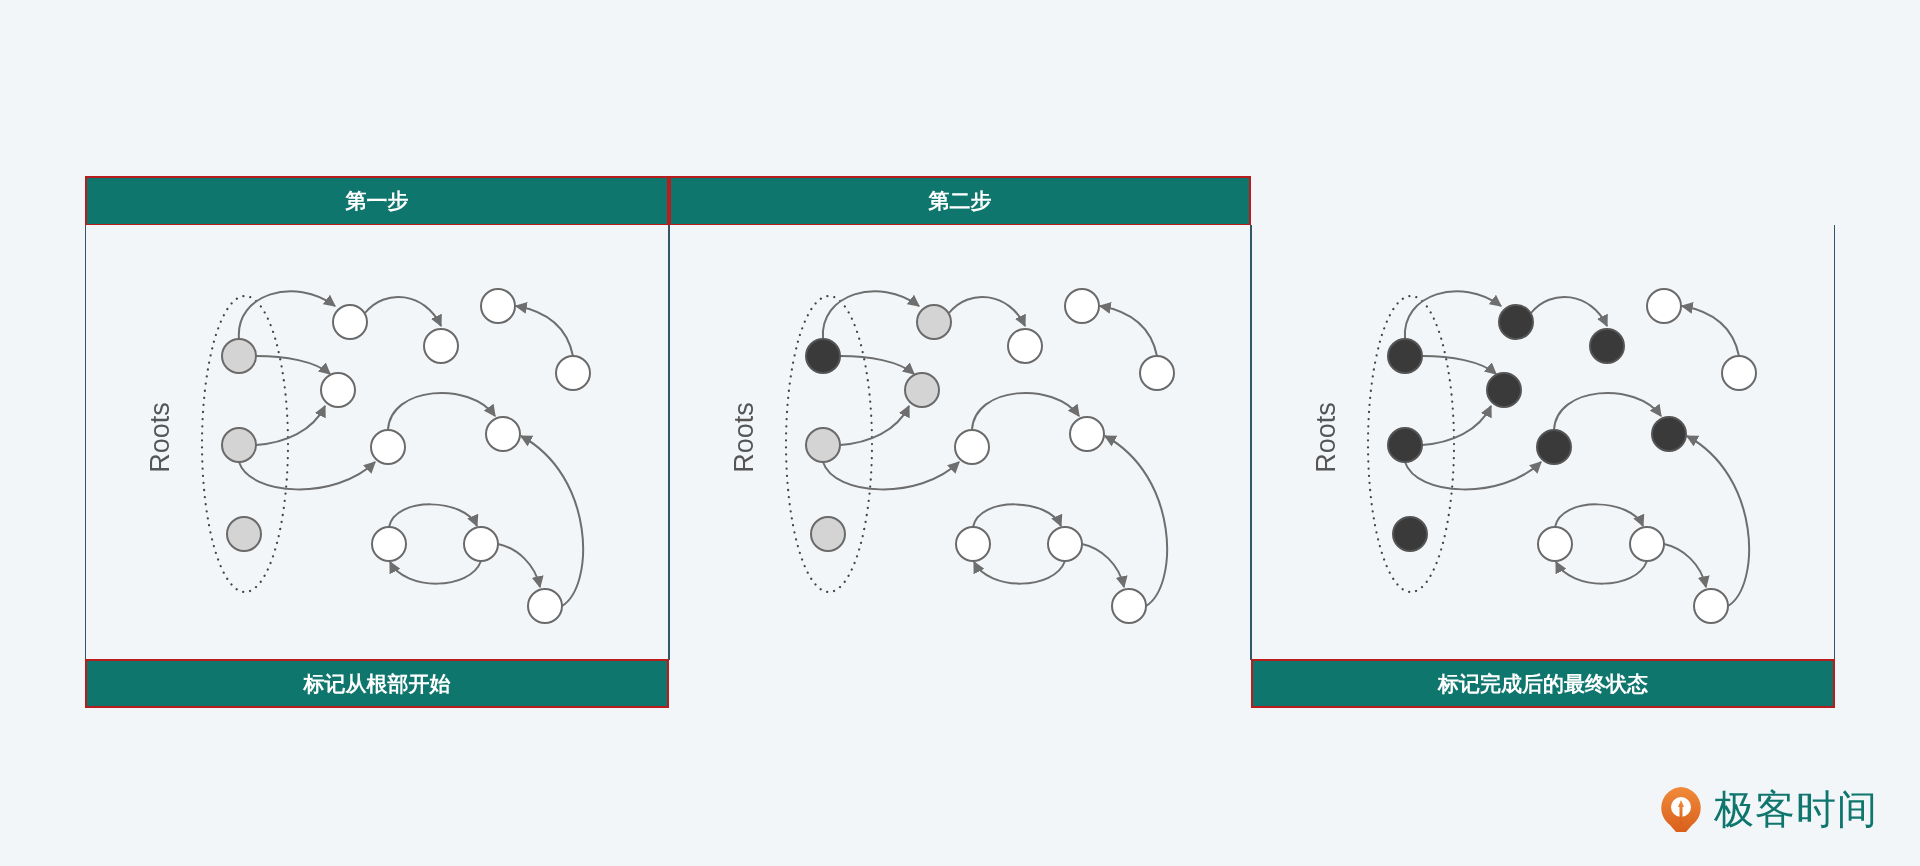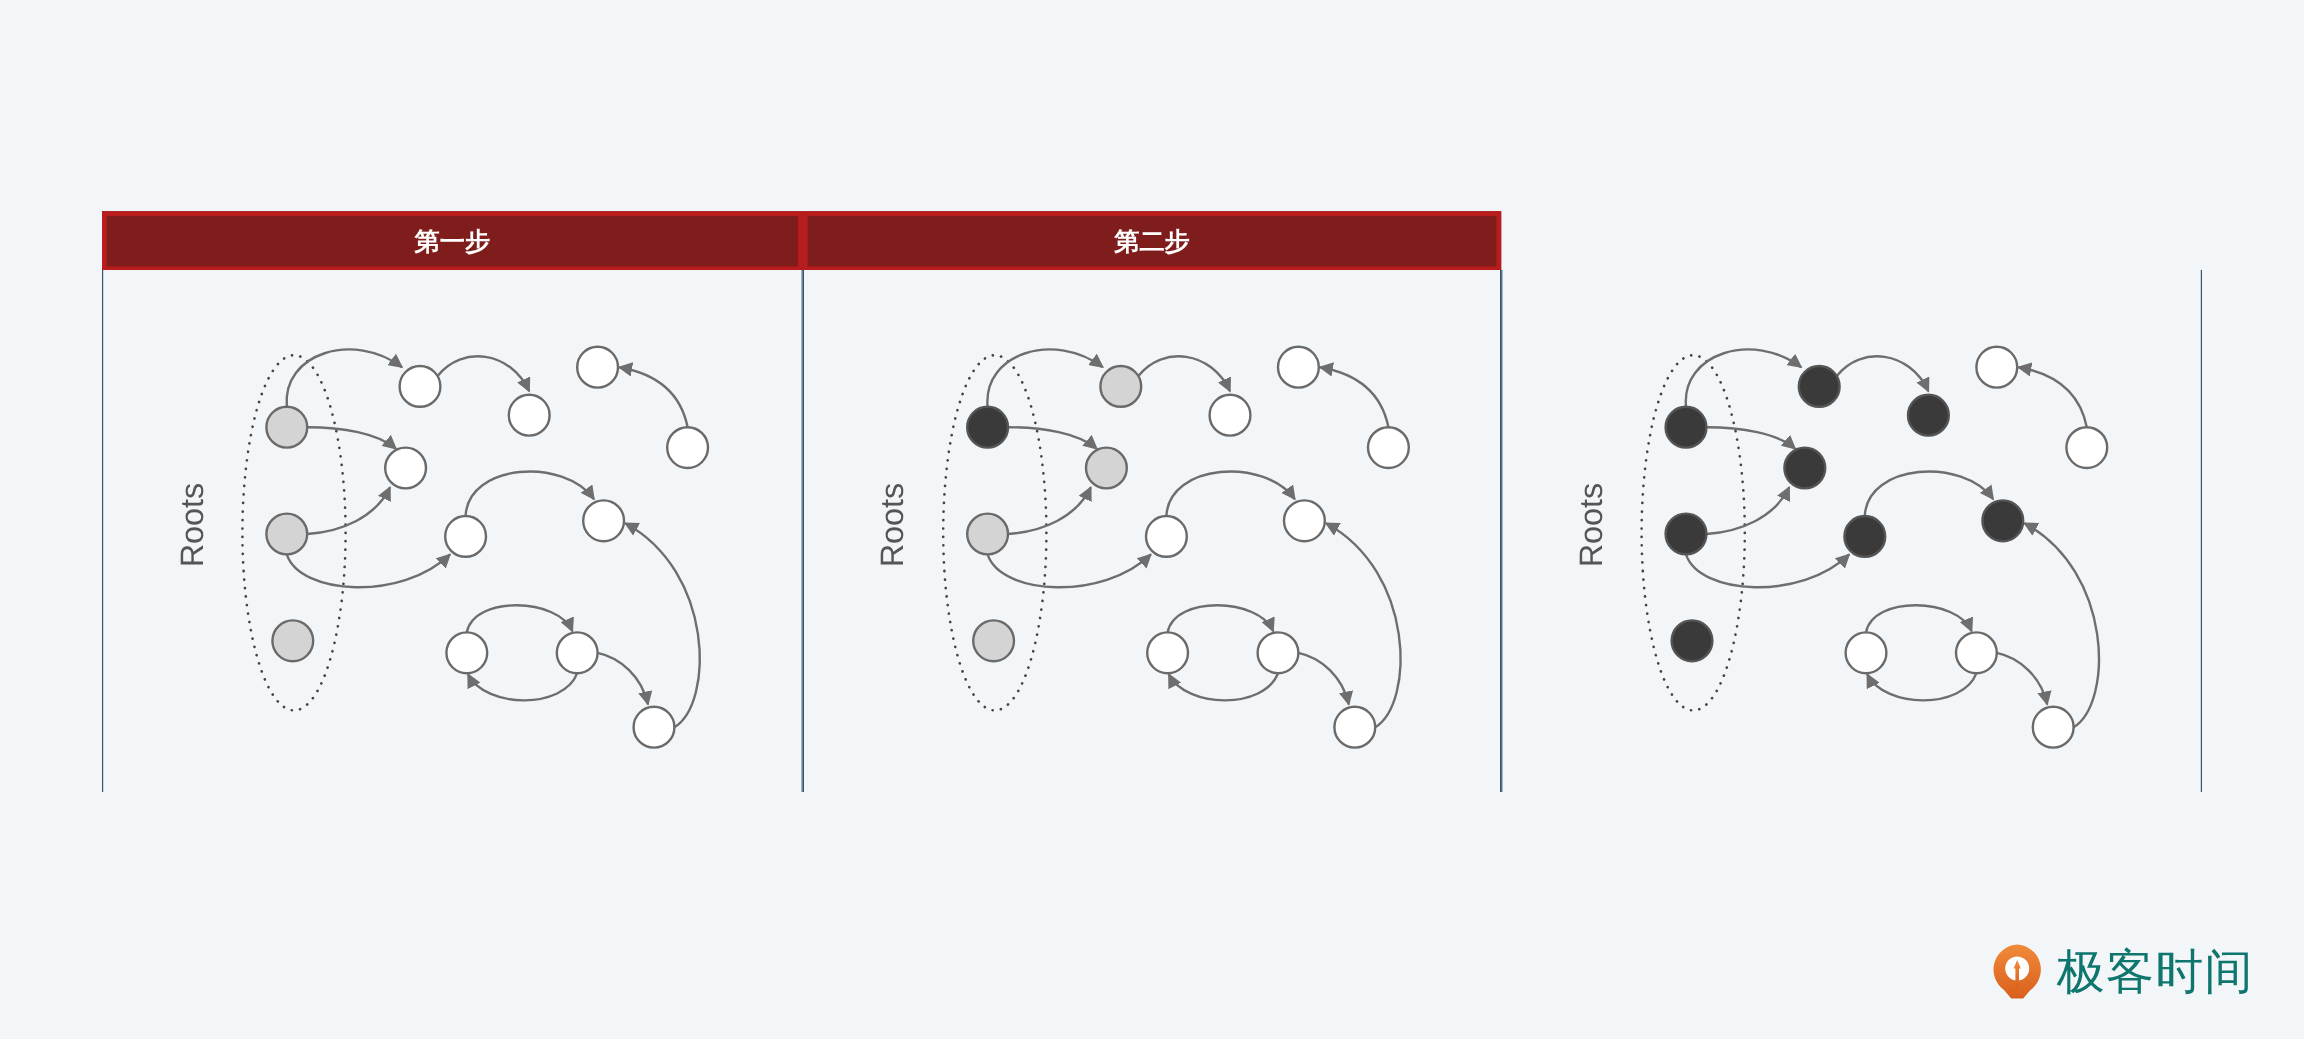--- a/index.html
+++ b/index.html
@@ -6,22 +6,22 @@
   body {
     width: 1920px; height: 866px;
     background: #f3f6f8;
     position: relative; overflow: hidden;
     font-family: "DejaVu Sans", "Liberation Sans", sans-serif;
   }
   .frame { position: absolute; left: 85px; top: 176px; width: 1750px; height: 532px; }
   .panel { position: absolute; top: 0; height: 532px; }
   .panel-header, .panel-footer {
     position: absolute; left: 0; right: 0;
-    background: #7f1d1d;
-    border: 4px solid #b91c1c;
+    background: #0f766e;
+    border: 2px solid #b91c1c;
     box-sizing: border-box;
     color: #ffffff;
     font-size: 21px; font-weight: bold;
     display: flex; align-items: center; justify-content: center;
   }
   .panel-header { top: 0; height: 50px; }
   .panel-footer { top: 483px; height: 49px; }
   .panel-body {
     position: absolute; left: 0; right: 0; top: 49px; height: 435px;
     border-left: 1.5px solid #35566a; border-right: 1.5px solid #35566a;
@@ -72,20 +72,21 @@
         <circle cx="356" cy="170" r="17" fill="#ffffff" stroke="#6a6a6a" stroke-width="2"></circle>
         <circle cx="253" cy="214" r="17" fill="#ffffff" stroke="#6a6a6a" stroke-width="2"></circle>
         <circle cx="413" cy="130" r="17" fill="#ffffff" stroke="#6a6a6a" stroke-width="2"></circle>
         <circle cx="488" cy="197" r="17" fill="#ffffff" stroke="#6a6a6a" stroke-width="2"></circle>
         <circle cx="303" cy="271" r="17" fill="#ffffff" stroke="#6a6a6a" stroke-width="2"></circle>
         <circle cx="418" cy="258" r="17" fill="#ffffff" stroke="#6a6a6a" stroke-width="2"></circle>
         <circle cx="304" cy="368" r="17" fill="#ffffff" stroke="#6a6a6a" stroke-width="2"></circle>
         <circle cx="396" cy="368" r="17" fill="#ffffff" stroke="#6a6a6a" stroke-width="2"></circle>
         <circle cx="460" cy="430" r="17" fill="#ffffff" stroke="#6a6a6a" stroke-width="2"></circle>
       </svg>
+    <div class="panel-footer">标记从根部开始</div>
   </div>
   <div class="panel" id="panel-1" style="left: 584px; width: 582px; text-decoration: underline;">
     <div class="panel-header">第二步</div>
     <div class="panel-body"></div>
     <div class="roots-label" style="left: 40px; top: 246px;">Roots</div>
     <svg class="graph-svg" width="582" height="532" viewBox="0 0 582 532">
         <defs>
           <marker id="arrow-1" viewBox="0 0 10 10" refX="9" refY="5" markerWidth="6" markerHeight="6" orient="auto">
             <path d="M0,0 L10,5 L0,10 Z" fill="#6e6e6e"></path>
           </marker>
@@ -145,20 +146,21 @@
         <circle cx="356" cy="170" r="17" fill="#3a3a3a" stroke="#555" stroke-width="2"></circle>
         <circle cx="253" cy="214" r="17" fill="#3a3a3a" stroke="#555" stroke-width="2"></circle>
         <circle cx="413" cy="130" r="17" fill="#ffffff" stroke="#6a6a6a" stroke-width="2"></circle>
         <circle cx="488" cy="197" r="17" fill="#ffffff" stroke="#6a6a6a" stroke-width="2"></circle>
         <circle cx="303" cy="271" r="17" fill="#3a3a3a" stroke="#555" stroke-width="2"></circle>
         <circle cx="418" cy="258" r="17" fill="#3a3a3a" stroke="#555" stroke-width="2"></circle>
         <circle cx="304" cy="368" r="17" fill="#ffffff" stroke="#6a6a6a" stroke-width="2"></circle>
         <circle cx="396" cy="368" r="17" fill="#ffffff" stroke="#6a6a6a" stroke-width="2"></circle>
         <circle cx="460" cy="430" r="17" fill="#ffffff" stroke="#6a6a6a" stroke-width="2"></circle>
       </svg>
+    <div class="panel-footer">标记完成后的最终状态</div>
   </div>
 </div>
 
 <div class="logo">
   <div class="logo-icon">
     <svg width="50" height="50" viewBox="0 0 50 50">
       <defs>
         <linearGradient id="lg" x1="0" y1="0" x2="0" y2="1">
           <stop offset="0" stop-color="#f08a3a"></stop>
           <stop offset="1" stop-color="#d9601c"></stop>

